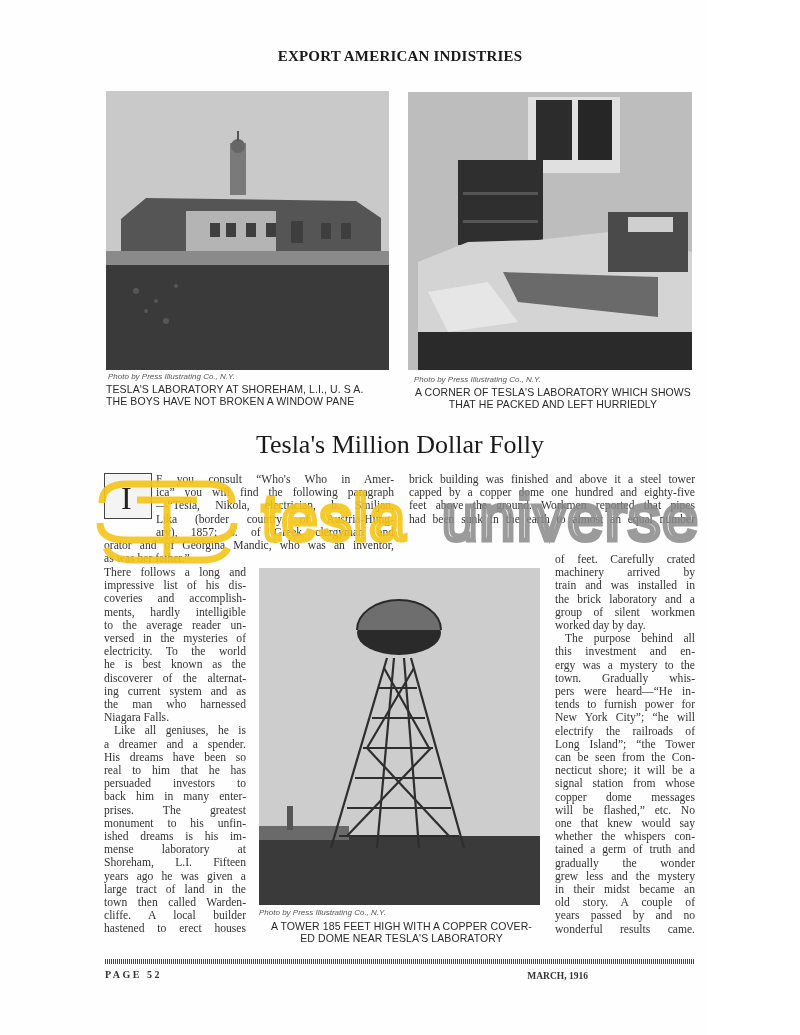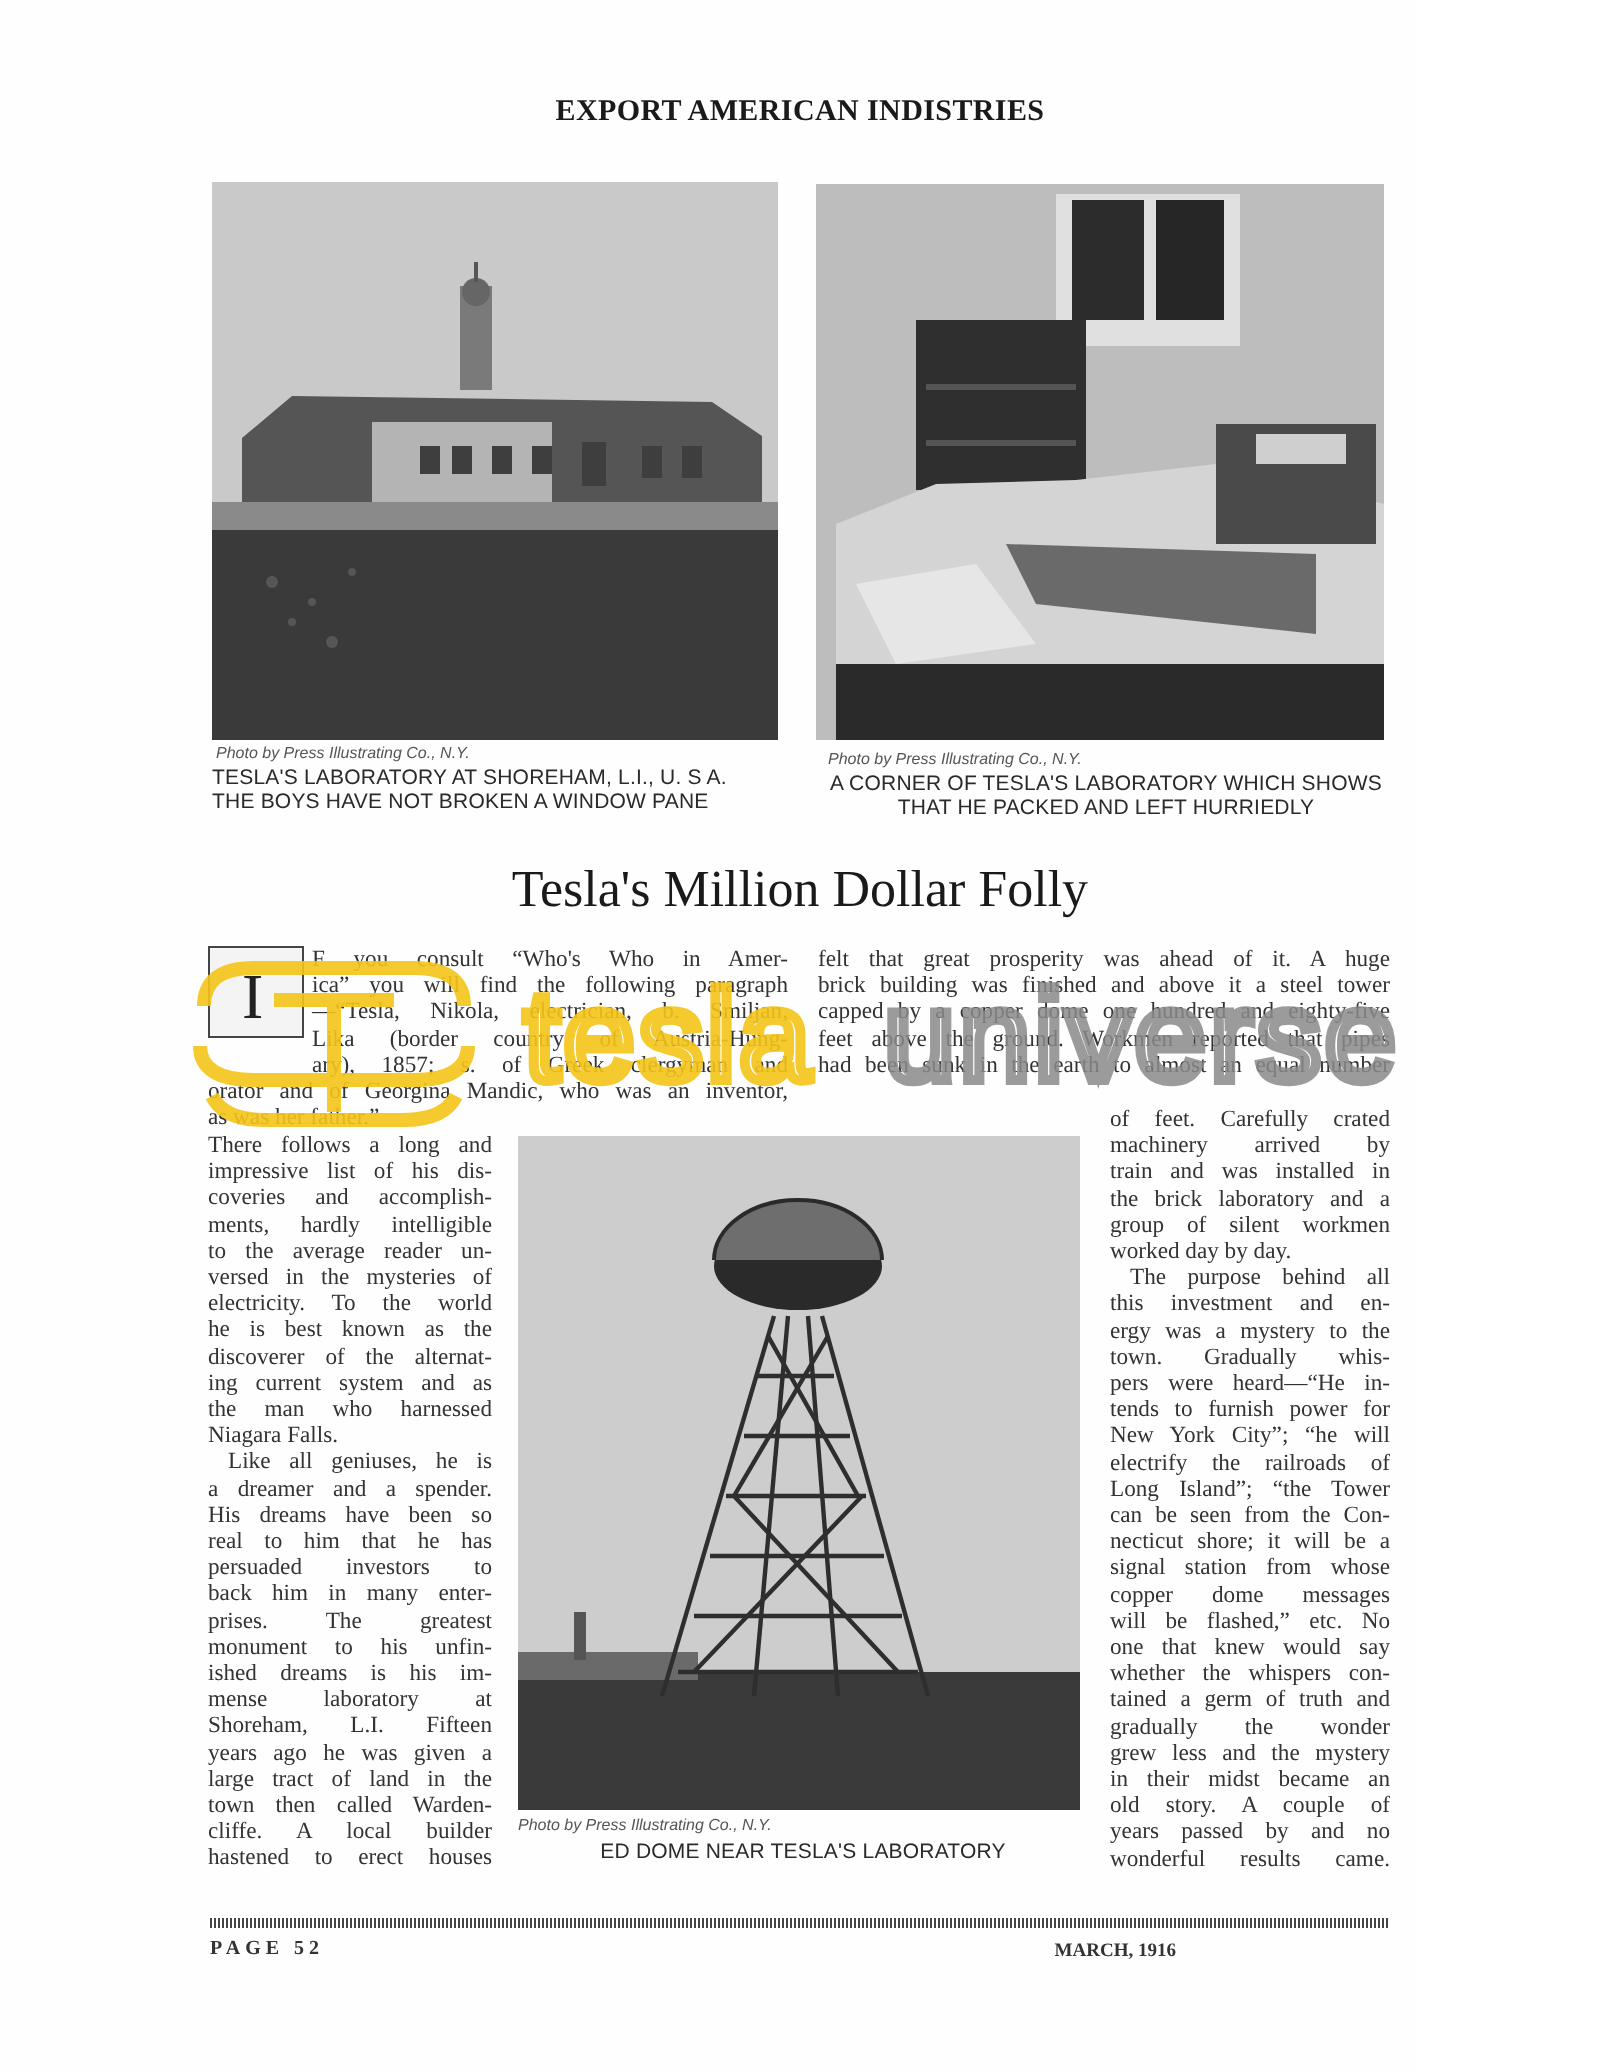--- a/index.html
+++ b/index.html
@@ -134,21 +134,20 @@
     <span class="line">mense laboratory at</span>
     <span class="line">Shoreham, L.I.  Fifteen</span>
     <span class="line">years ago he was given a</span>
     <span class="line">large tract of land in the</span>
     <span class="line">town then called Warden-</span>
     <span class="line">cliffe.  A local builder</span>
     <span class="line">hastened to erect houses</span>
   </div>
 
   <div class="col-text" style="left:409px; top:473px; width:286px;">
-    <span class="line">felt that great prosperity was ahead of it.  A huge</span>
     <span class="line">brick building was finished and above it a steel tower</span>
     <span class="line">capped by a copper dome one hundred and eighty-five</span>
     <span class="line">feet above the ground.  Workmen reported that pipes</span>
     <span class="line">had been sunk in the earth to almost an equal number</span>
   </div>
 
   <div class="col-text" style="left:555px; top:553px; width:140px;">
     <span class="line">of feet.  Carefully crated</span>
     <span class="line">machinery arrived by</span>
     <span class="line">train and was installed in</span>
@@ -201,20 +200,21 @@
         <line x1="155" y1="100" x2="108" y2="180"></line>
         <line x1="108" y1="180" x2="190" y2="268"></line>
         <line x1="172" y1="180" x2="88" y2="268"></line>
       </g>
       <ellipse cx="140" cy="65" rx="42" ry="22" fill="#2a2a2a"></ellipse>
       <path d="M98,62 A42,30 0 0 1 182,62" fill="#6e6e6e" stroke="#2a2a2a" stroke-width="2"></path>
     </svg>
   </div>
   <div class="credit" style="left:259px; top:908px;">Photo by Press Illustrating Co., N.Y.</div>
   <div class="caption" style="left:259px; top:920px; width:285px;">
+    <div>A TOWER 185 FEET HIGH WITH A COPPER COVER-</div>
     <div>ED DOME NEAR TESLA'S LABORATORY</div>
   </div>
 
   <div class="rule"></div>
   <div class="footer-left">PAGE 52</div>
   <div class="footer-right">MARCH, 1916</div>
 
   <div class="watermark">
     <svg width="150" height="86" viewBox="0 0 150 86" style="position:absolute; left:0; top:0;">
       <g fill="none" stroke="#f5c518" stroke-width="7" opacity="0.9">

